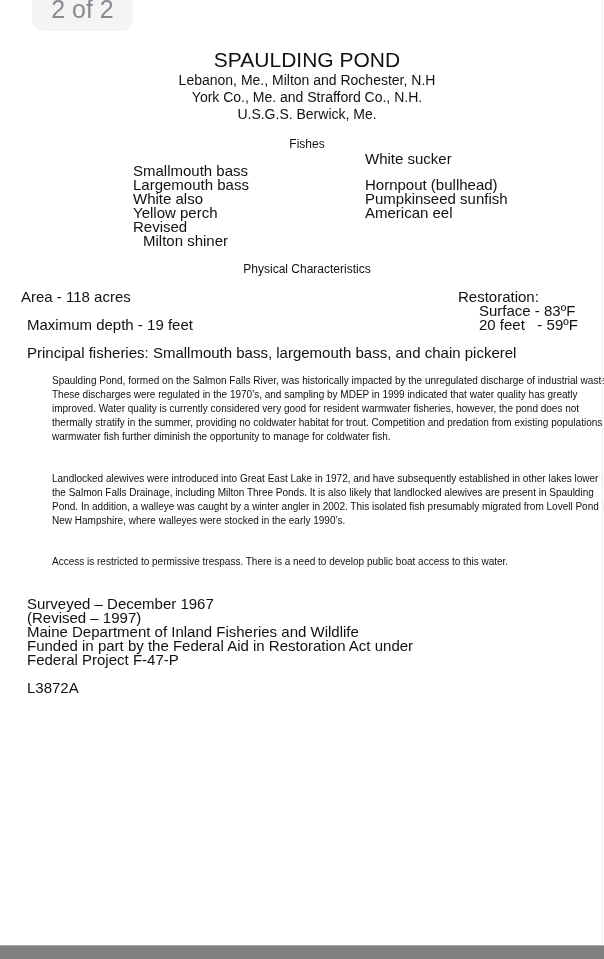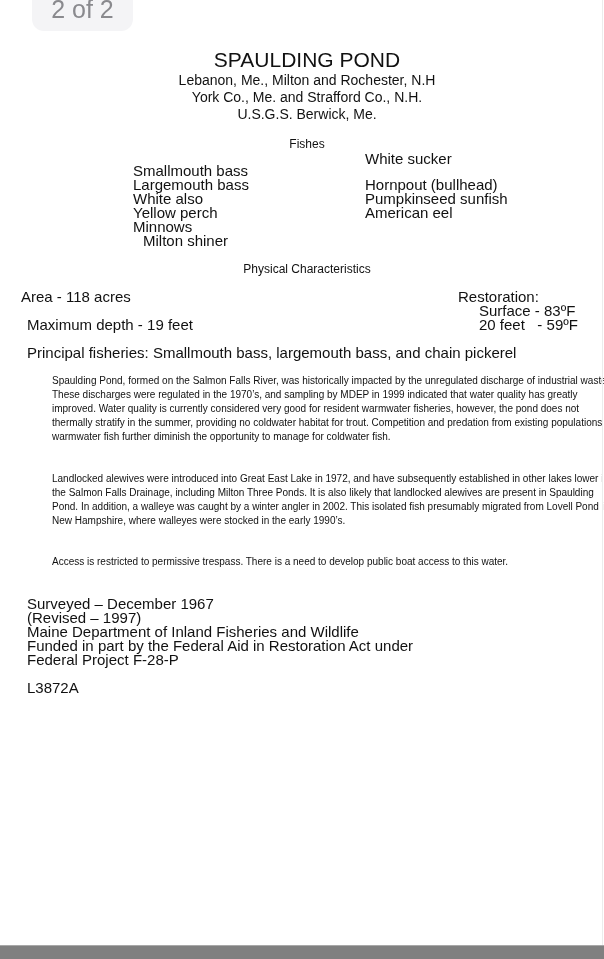--- a/index.html
+++ b/index.html
@@ -29,21 +29,21 @@
   <div class="subline" style="top:89px">York Co., Me. and Strafford Co., N.H.</div>
   <div class="subline" style="top:106px">U.S.G.S.  Berwick, Me.</div>
 
   <div class="section-h" style="top:137px">Fishes</div>
 
   <div>
     <div class="t" style="left:133px; top:164px">Smallmouth bass</div>
     <div class="t" style="left:133px; top:178px">Largemouth bass</div>
     <div class="t" style="left:133px; top:192px">White also</div>
     <div class="t" style="left:133px; top:206px">Yellow perch</div>
-    <div class="t" style="left:133px; top:220px">Minnows</div>
+    <div class="t" style="left:133px; top:220px">Revised</div>
     <div class="t" style="left:143px; top:234px">Milton shiner</div>
   </div>
   <div>
     <div class="t" style="left:365px; top:152px">White sucker</div>
     <div class="t" style="left:365px; top:178px">Hornpout (bullhead)</div>
     <div class="t" style="left:365px; top:192px">Pumpkinseed sunfish</div>
     <div class="t" style="left:365px; top:206px">American eel</div>
   </div>
 
   <div class="section-h" style="top:262px">Physical Characteristics</div>
@@ -58,21 +58,21 @@
 
   <div class="para" style="top:374px">Spaulding Pond, formed on the Salmon Falls River, was historically impacted by the unregulated discharge of industrial wastes. These discharges were regulated in the 1970’s, and sampling by MDEP in 1999 indicated that water quality has greatly improved. Water quality is currently considered very good for resident warmwater fisheries, however, the pond does not thermally stratify in the summer, providing no coldwater habitat for trout. Competition and predation from existing populations of warmwater fish further diminish the opportunity to manage for coldwater fish.</div>
   <div class="para" style="top:472px">Landlocked alewives were introduced into Great East Lake in 1972, and have subsequently established in other lakes lower in the Salmon Falls Drainage, including Milton Three Ponds. It is also likely that landlocked alewives are present in Spaulding Pond. In addition, a walleye was caught by a winter angler in 2002. This isolated fish presumably migrated from Lovell Pond in New Hampshire, where walleyes were stocked in the early 1990’s.</div>
   <div class="para" style="top:555px">Access is restricted to permissive trespass. There is a need to develop public boat access to this water.</div>
 
   <div>
     <div class="t" style="left:27px; top:597px">Surveyed – December 1967</div>
     <div class="t" style="left:27px; top:611px">(Revised – 1997)</div>
     <div class="t" style="left:27px; top:625px">Maine Department of Inland Fisheries and Wildlife</div>
     <div class="t" style="left:27px; top:639px">Funded in part by the Federal Aid in Restoration Act under</div>
-    <div class="t" style="left:27px; top:653px">Federal Project F-28-P</div>
+    <div class="t" style="left:27px; top:653px">Federal Project F-47-P</div>
     <div class="t" style="left:27px; top:681px">L3872A</div>
   </div>
 </div>
 
 <div class="page-badge">
   <span>2 of 2</span>
 </div>
 
 <div class="right-edge"></div>
 <div class="bottom-bar"></div>

